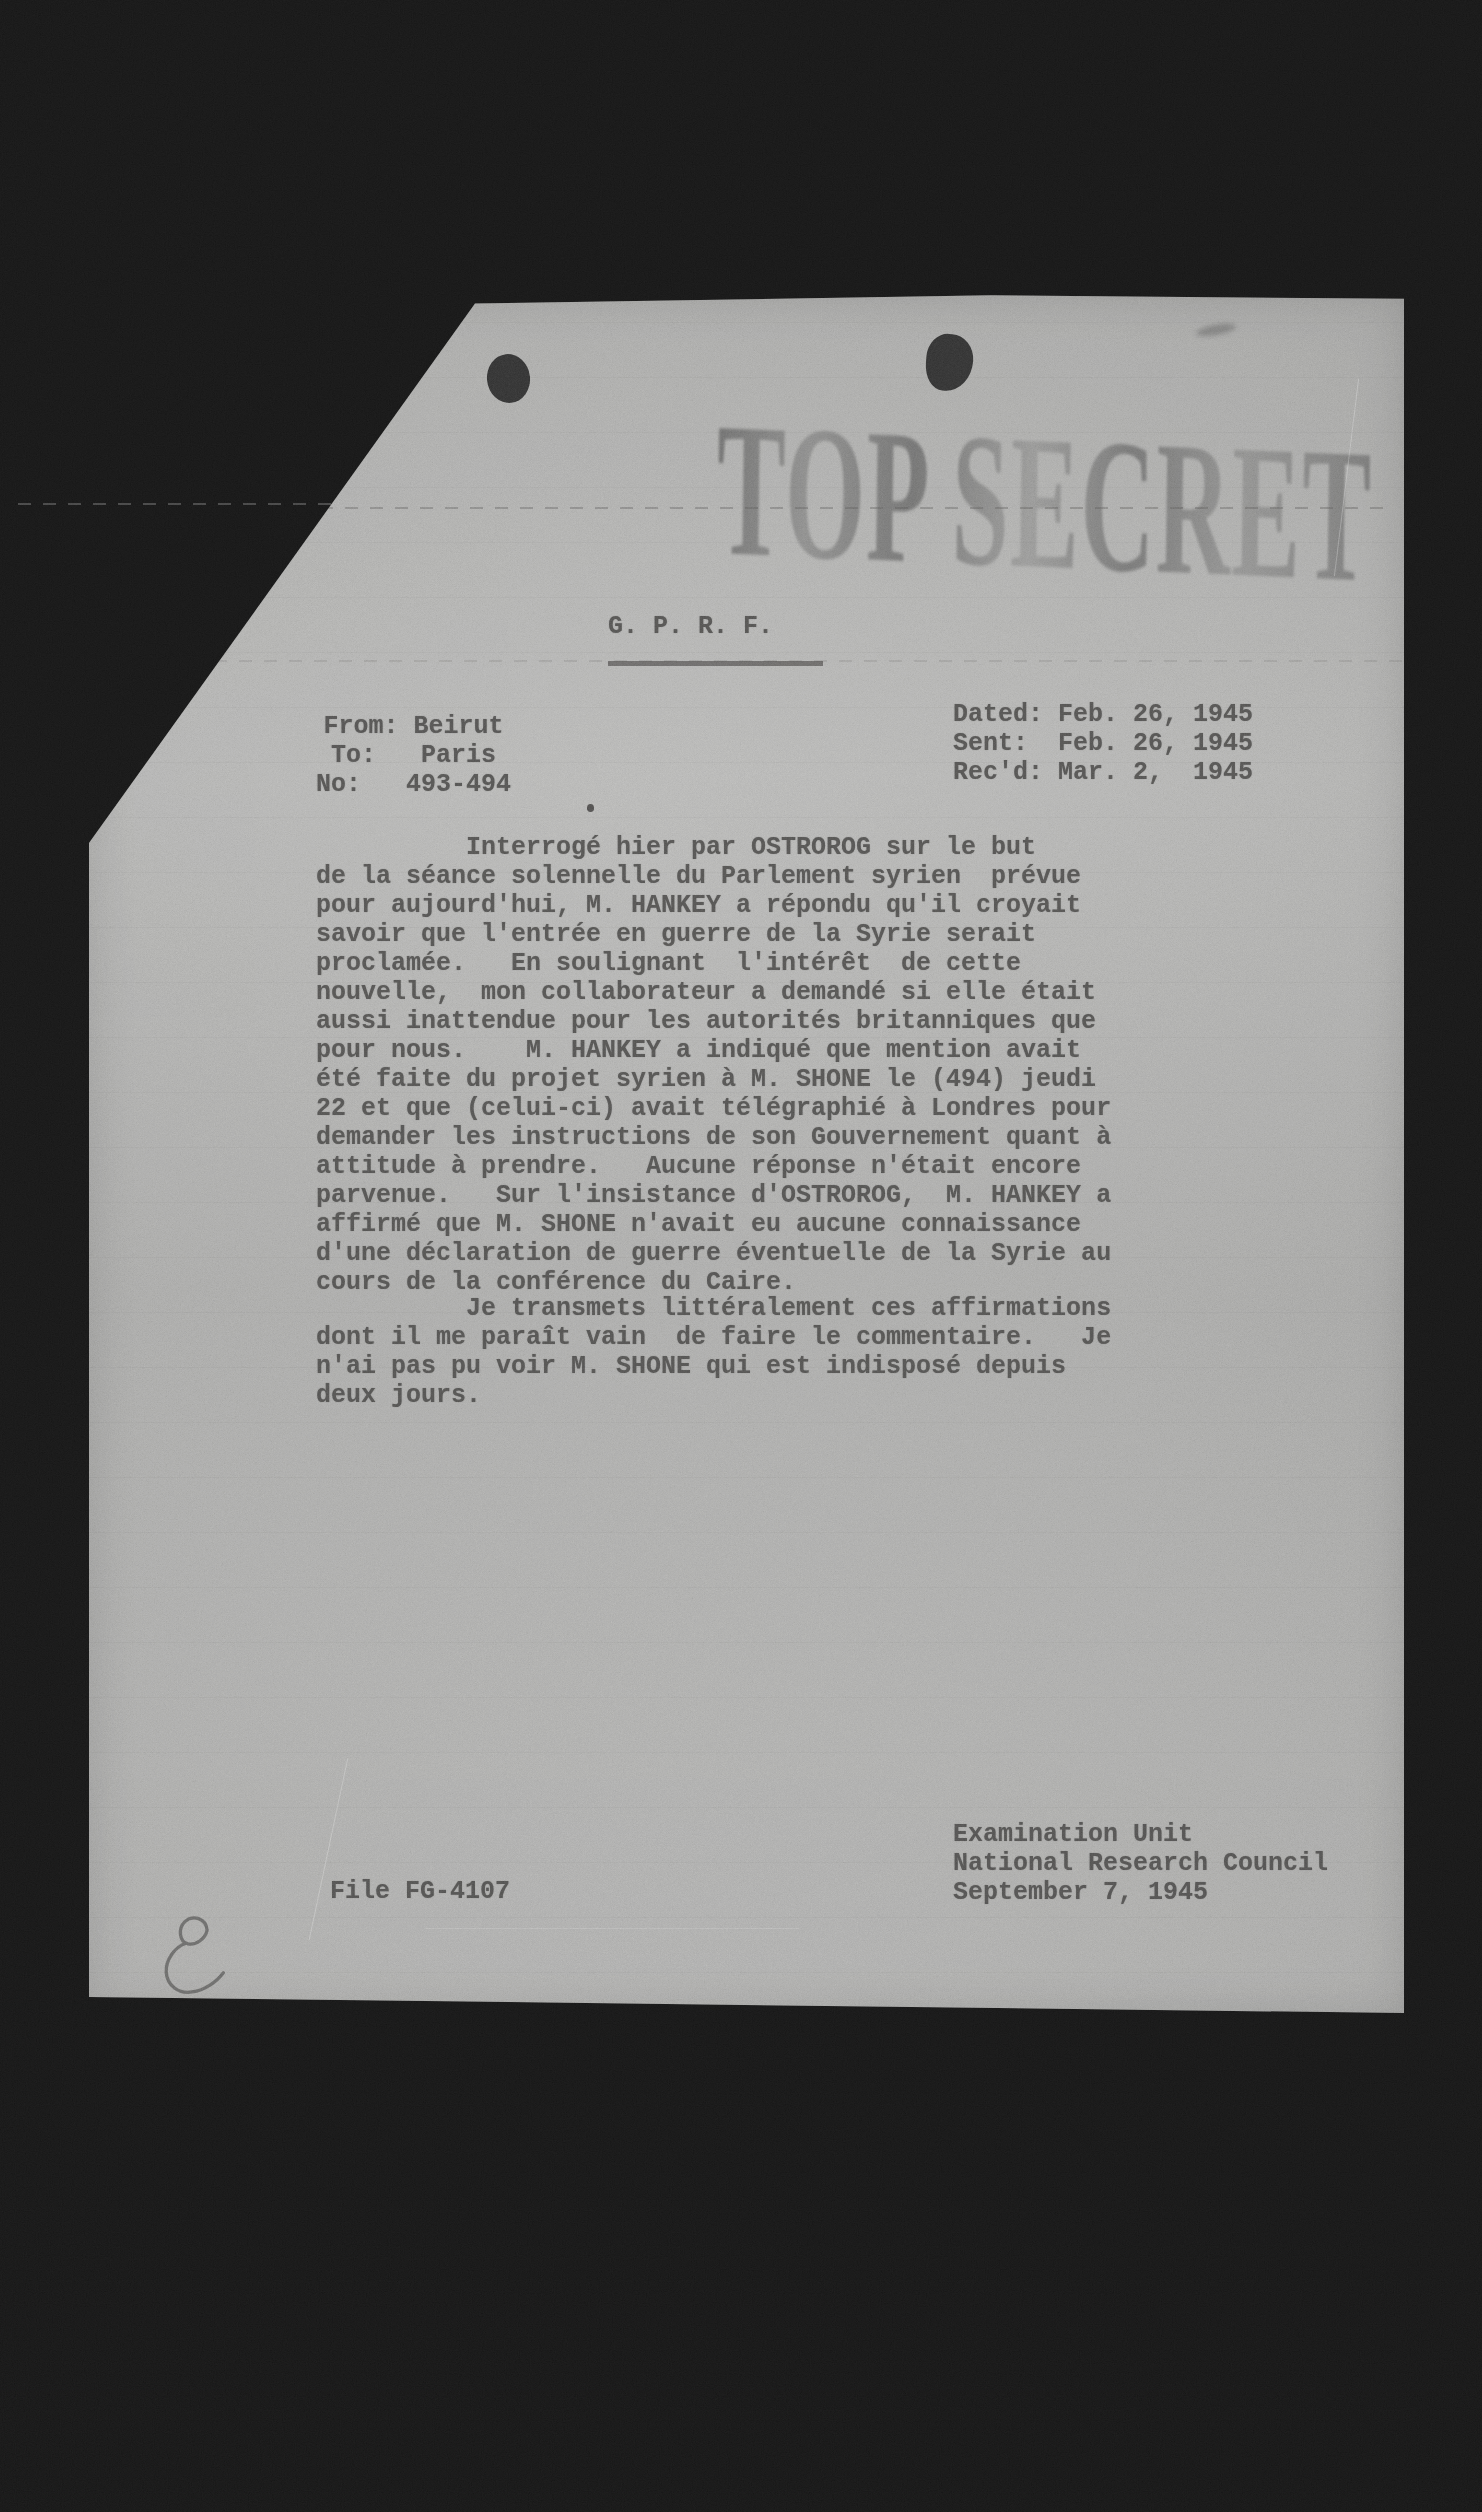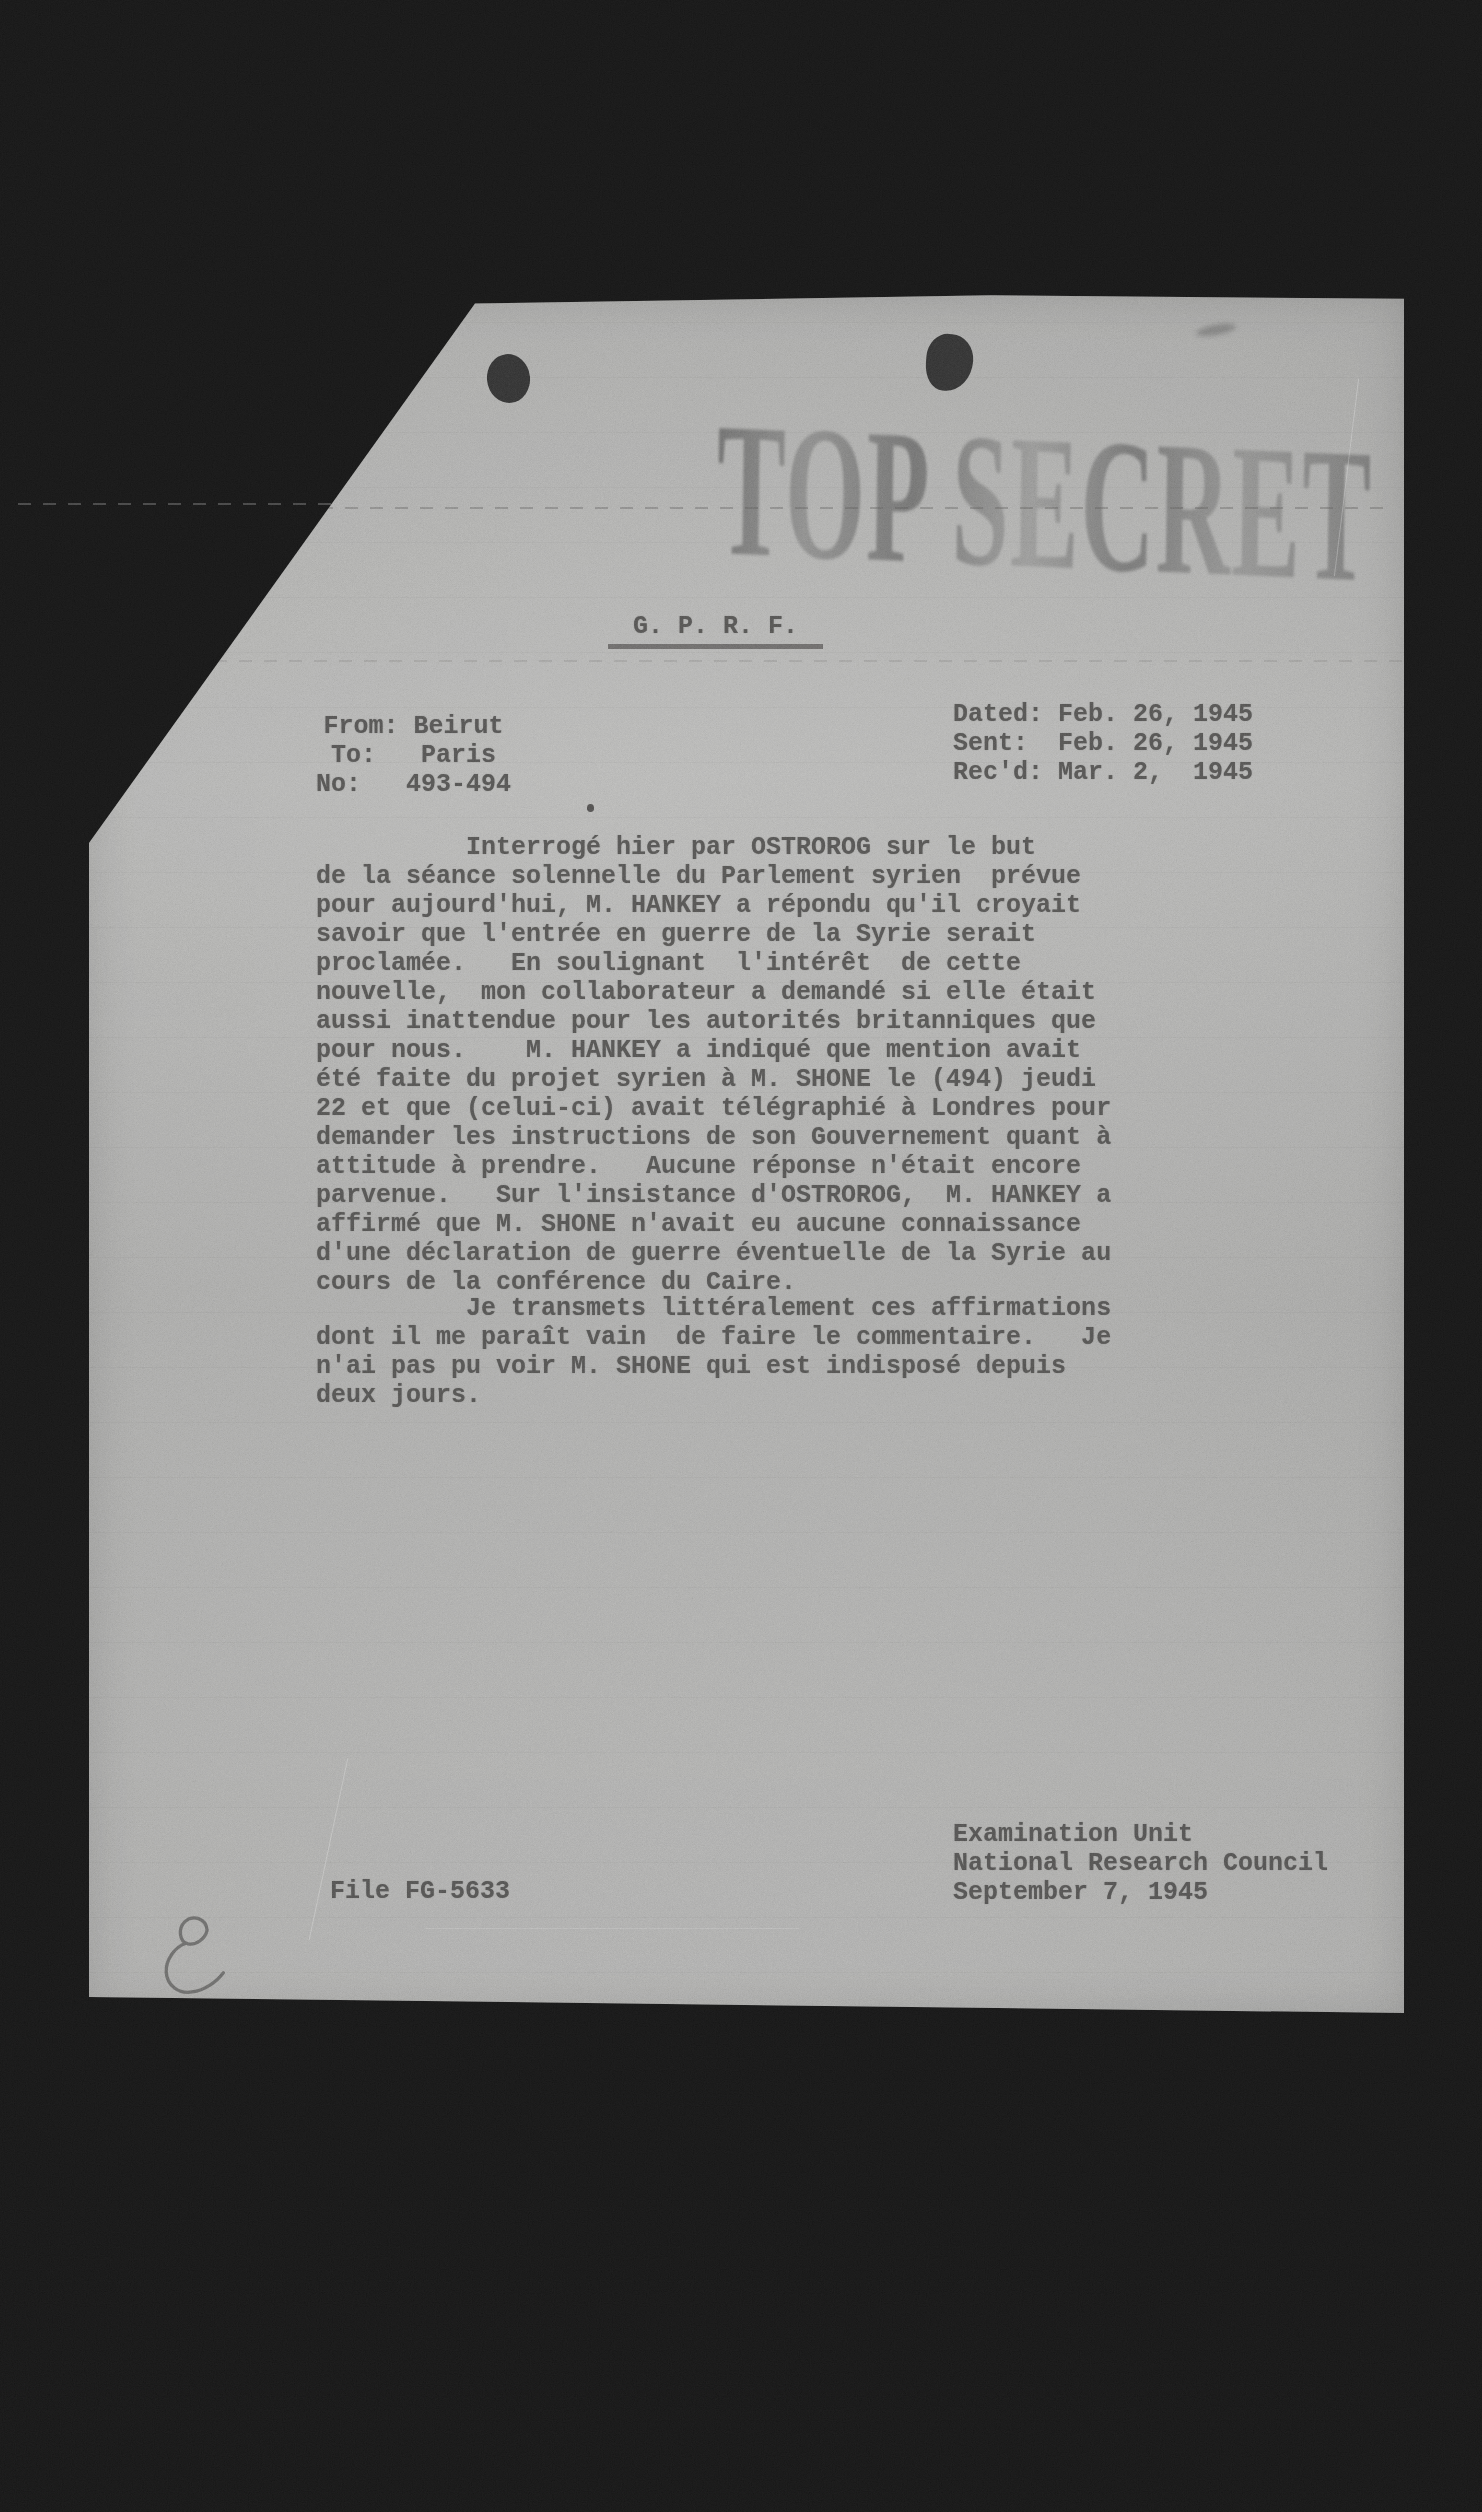--- a/index.html
+++ b/index.html
@@ -14,22 +14,22 @@
       radial-gradient(ellipse at 42% 36%, #b8b8b6 0%, #b1b1af 55%, #a7a7a5 100%);
     clip-path:polygon(386px 9.6px, 902px 1.2px, 1315px 4.8px, 1315px 1719px, 0px 1703px, 0px 549px);
     box-shadow:inset 0 0 48px rgba(0,0,0,.16);
   }
 
   
   .typed{position:absolute;font-family:"Liberation Mono","DejaVu Sans Mono",monospace;
     font-weight:700;font-size:25px;line-height:29px;color:#2b2a28;white-space:pre;
     filter:blur(0.3px);text-shadow:0 0 1.2px rgba(30,30,30,.45);opacity:.9;}
 
-  .heading{left:519px;top:318px;width:215px;text-align:center;
-    border-bottom:5.4px solid rgba(40,38,36,.72);padding-bottom:3px;}
+  .heading{left:519px;top:318px;width:215px;text-align:left;
+    border-bottom:5.4px solid rgba(40,38,36,.72);padding-bottom:20px;}
 
   .meta-left{left:227px;top:418px;text-align:center;}
   .meta-right{left:864px;top:406px;}
   .para-1{left:227px;top:539px;}
   .para-2{left:227px;top:1000px;}
   .para-3{left:227px;top:1133px;}
   .footer-right{left:864px;top:1526px;}
   .footer-left{left:241px;top:1583px;}
 
   
@@ -124,21 +124,21 @@
 cours de la conférence du Caire.</div>
   <div class="typed para-2">          Je transmets littéralement ces affirmations
 dont il me paraît vain  de faire le commentaire.   Je
 n'ai pas pu voir M. SHONE qui est indisposé depuis
 deux jours.</div>
 
   <div class="typed footer-right"><span>Examination Unit</span>
 <span>National Research Council</span>
 <span>September 7, 1945</span></div>
 
-  <div class="typed footer-left">File FG-5633</div>
+  <div class="typed footer-left">File FG-4107</div>
 
   <svg class="c-mark" viewBox="0 0 148 148" aria-label="C">
     <path d="M 90,30 C 88,10 66,4 53,16 C 41,28 44,50 58,53 C 72,56 87,44 90,30
              M 55,52 C 36,58 21,80 22,100 C 23,121 42,137 65,133 C 86,130 106,116 117,101" style="filter:blur(.6px)"></path>
   </svg>
 
   <svg class="grain grain-page" width="100%" height="100%" viewBox="0 0 2186 2857">
     <filter id="grainPage">
       <feTurbulence type="fractalNoise" baseFrequency="0.9" numOctaves="2" seed="7" stitchTiles="stitch"></feTurbulence>
       <feColorMatrix type="matrix" values="0.33 0.33 0.33 0 0  0.33 0.33 0.33 0 0  0.33 0.33 0.33 0 0  0 0 0 0 0.5"></feColorMatrix>

